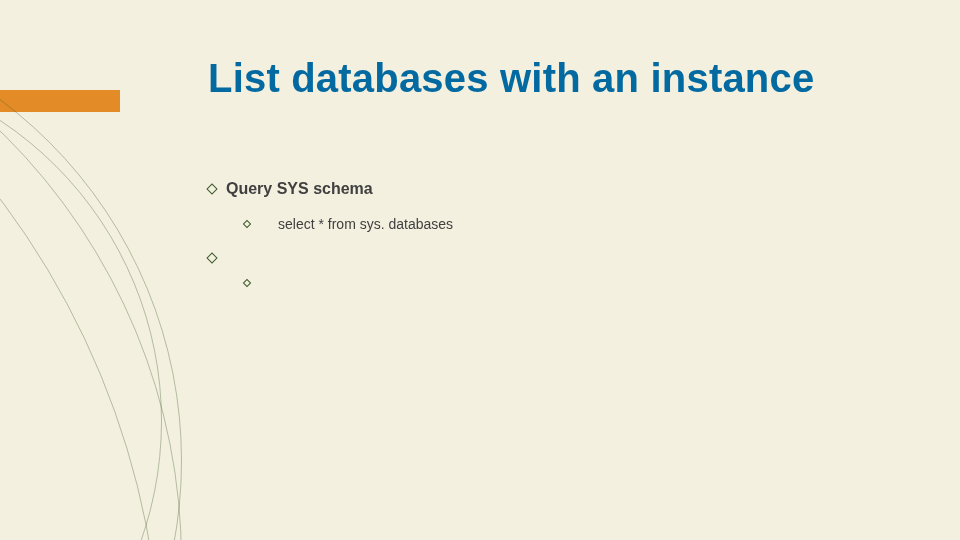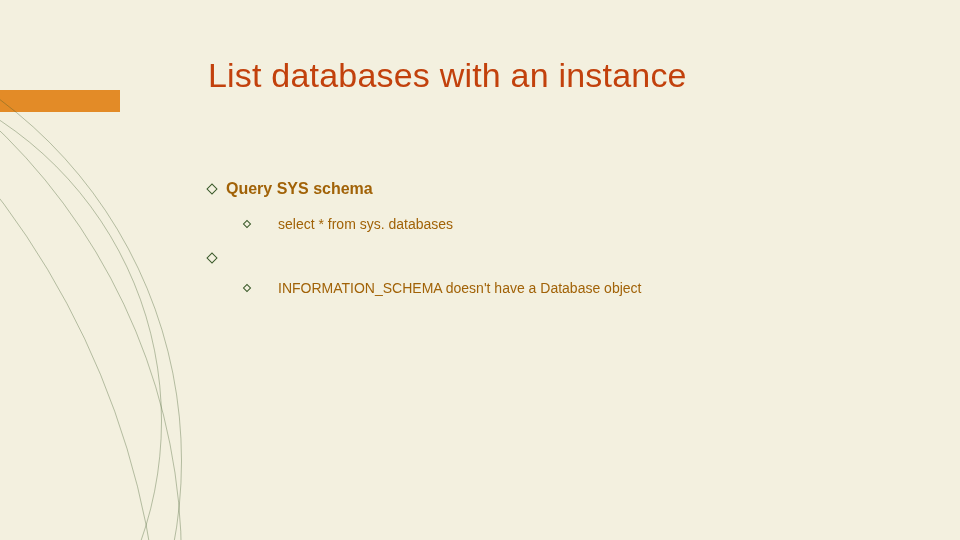--- a/index.html
+++ b/index.html
@@ -29,32 +29,32 @@
     border: 1px solid rgba(60, 90, 40, 0.35);
     border-radius: 50%;
     background: transparent;
     pointer-events: none;
   }
 
   .slide-title {
     position: absolute;
     top: 56px;
     left: 208px;
-    font-size: 34px;
-    font-weight: 400;
-    color: #c2410c;
+    font-size: 40px;
+    font-weight: 700;
+    color: #0369a1;
     letter-spacing: 0.2px;
   }
 
   .content {
     position: absolute;
     top: 180px;
     left: 208px;
     right: 60px;
-    color: #a16207;
+    color: #404040;
   }
 
   .bullet-row {
     display: flex;
     align-items: center;
     gap: 10px;
   }
   .level1 {
     font-size: 16px;
     font-weight: 700;
@@ -107,16 +107,15 @@
     <span class="diamond small"></span>
     <span>select * from sys. databases</span>
   </div>
 
   <div class="bullet-row level1">
     <span class="diamond"></span>
   </div>
 
   <div class="bullet-row level2">
     <span class="diamond small"></span>
-    <span>INFORMATION_SCHEMA doesn't have a Database object</span>
   </div>
 
 </div>
 
 </body></html>

